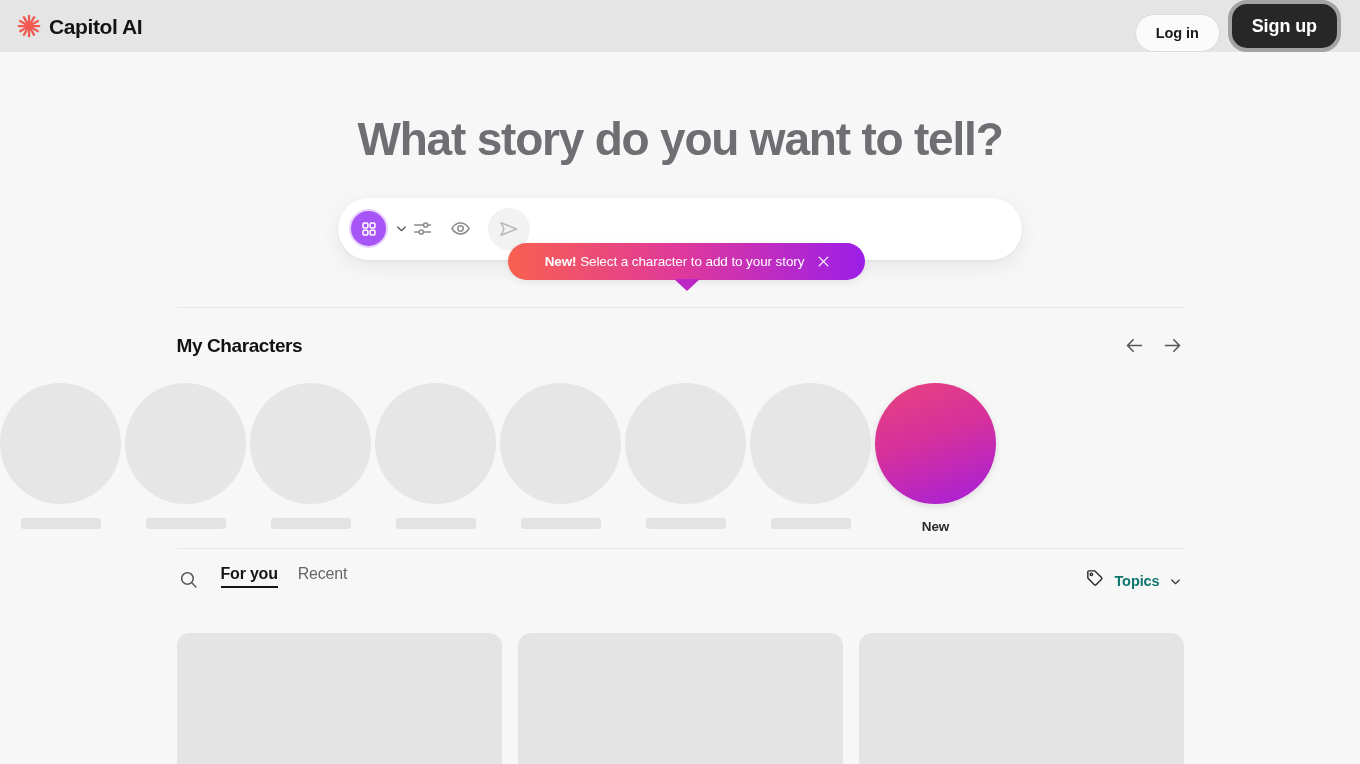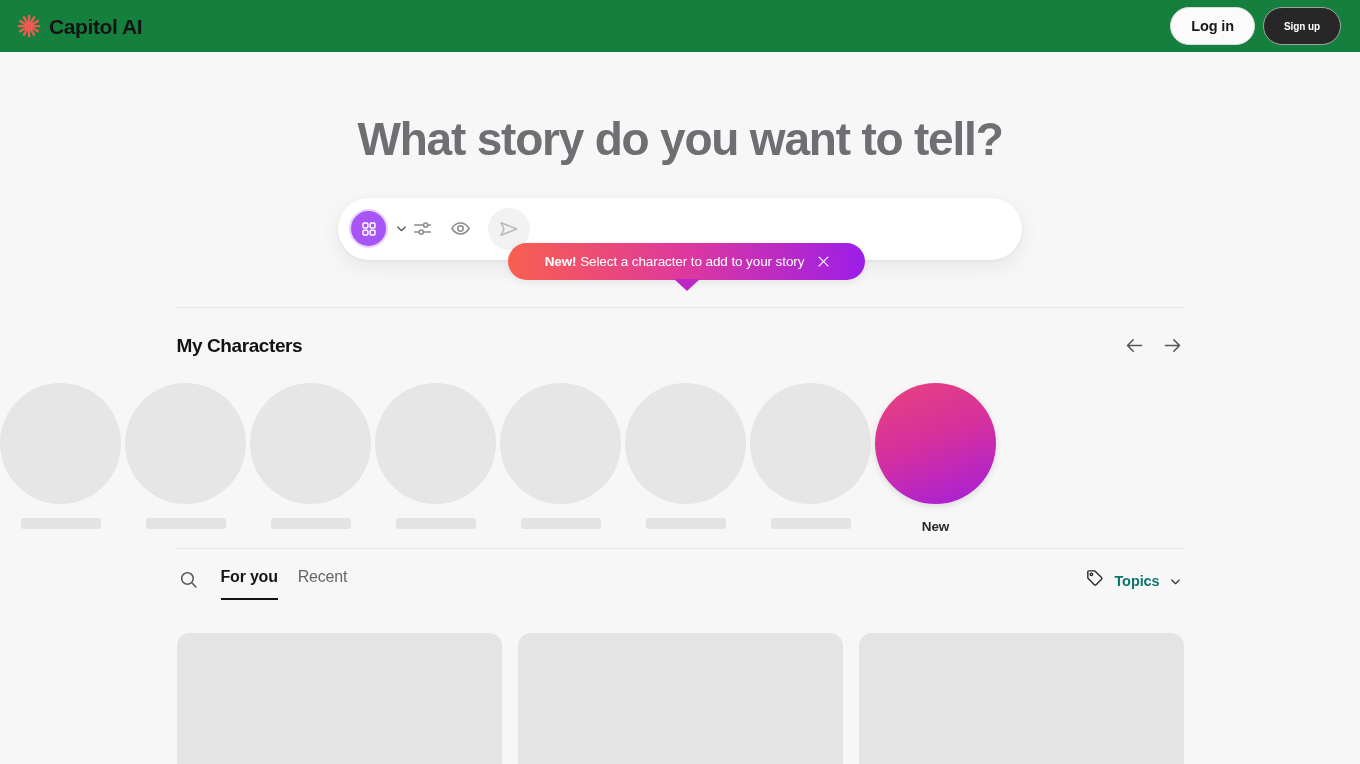--- a/index.html
+++ b/index.html
@@ -17,21 +17,21 @@
     position: relative;
   }
 
   
   .header {
     height: 52px;
     display: flex;
     align-items: center;
     justify-content: space-between;
     padding: 0 16px;
-    background: #15803d;
+    background: #e5e5e5;
   }
 
   .brand {
     display: flex;
     align-items: center;
     gap: 7px;
     height: 32px;
   }
   .brand-mark { width: 26px; height: 26px; display: block; flex: none; }
   .brand-name {
@@ -55,27 +55,27 @@
     border: 1px solid #dcdcdc;
     background: #fbfbfb;
     font-size: 14.5px;
     font-weight: 600;
     color: #1a1a1a;
     cursor: pointer;
     font-family: inherit;
     letter-spacing: -0.1px;
   }
   .btn-signup {
-    height: 38px;
+    height: 52px;
     padding: 0 20px;
     border-radius: 19px;
-    border: 1px solid #a3a3a3;
+    border: 4px solid #a3a3a3;
     background: #272727;
     color: #ffffff;
-    font-size: 10px;
+    font-size: 18px;
     font-weight: 600;
     cursor: pointer;
     font-family: inherit;
     letter-spacing: -0.1px;
   }
 
   
   .hero {
     padding-top: 62px;
     text-align: center;
@@ -310,25 +310,25 @@
     align-items: center;
     justify-content: center;
     color: #5a5a5a;
     cursor: pointer;
     margin-bottom: 16px;
   }
   .tab {
     font-size: 16px;
     color: #666666;
     cursor: pointer;
-    padding-bottom: 13px;
+    padding-bottom: 4px;
     border-bottom: 2.5px solid transparent;
     letter-spacing: -0.2px;
     line-height: 1;
-    margin-bottom: 8px;
+    margin-bottom: 20px;
   }
   .tab.active {
     color: #141414;
     font-weight: 700;
     border-bottom-color: #141414;
   }
   .topics-btn {
     display: flex;
     align-items: flex-end;
     gap: 8px;

